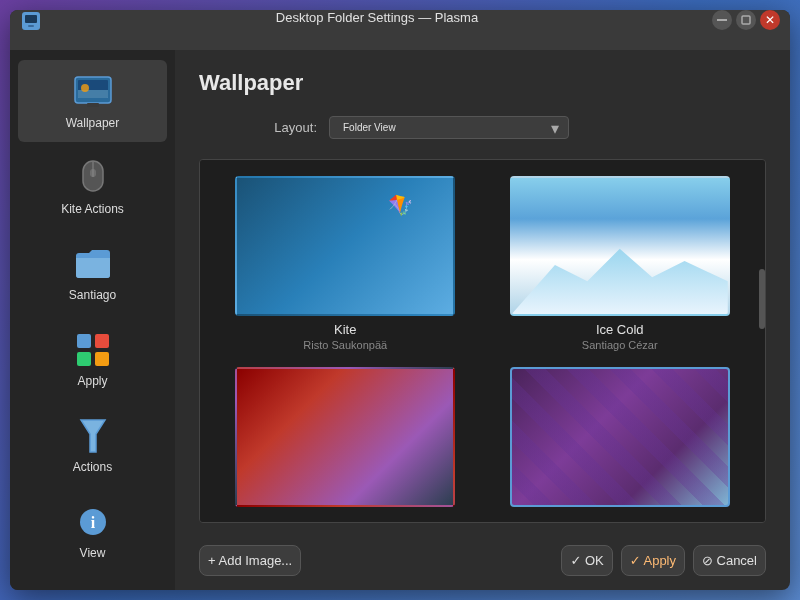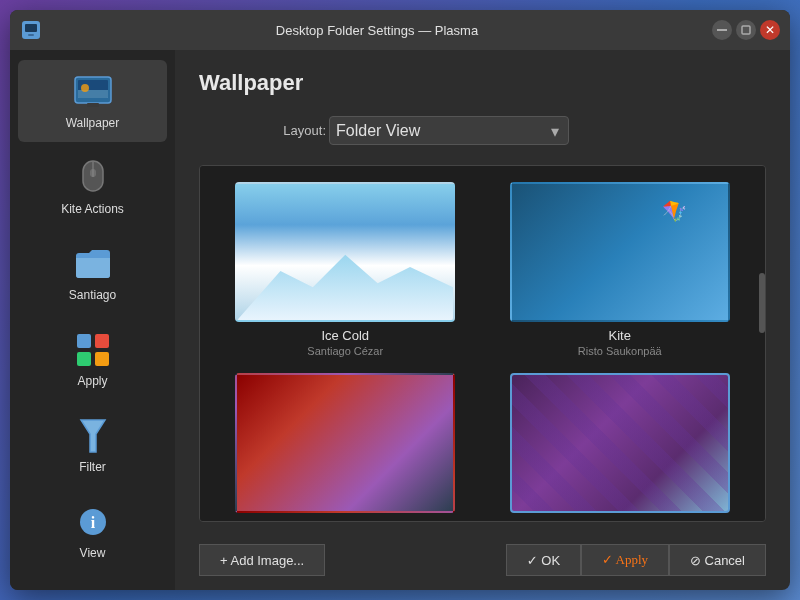--- a/index.html
+++ b/index.html
@@ -20,21 +20,20 @@
       border-radius: 8px;
       display: flex;
       flex-direction: column;
       box-shadow: 0 8px 32px rgba(0,0,0,0.5);
       overflow: hidden;
     }
     .titlebar {
       height: 40px;
       background: #3a3a3a;
       display: flex;
-      align-items: center;
       justify-content: space-between;
       padding: 0 10px;
       flex-shrink: 0;
     }
     .titlebar-icon {
       width: 22px;
       height: 22px;
     }
     .titlebar-title {
       color: #e0e0e0;
@@ -116,28 +115,28 @@
     .form-row {
       display: flex;
       align-items: center;
       margin-bottom: 12px;
     }
     .form-label {
       color: #c0c0c0;
       font-size: 13px;
       width: 130px;
       text-align: right;
-      padding-right: 3px;
+      padding-right: 12px;
     }
     .form-select {
       background: #3d3d3d;
       border: 1px solid #555;
       color: #e0e0e0;
-      font-size: 16px;
-      padding: 5px 6px;
+      font-size: 10px;
+      padding: 5px 13px;
       border-radius: 4px;
       cursor: pointer;
       appearance: none;
       -webkit-appearance: none;
       position: relative;
       min-width: 240px;
     }
     .select-wrapper {
       position: relative;
       display: inline-block;
@@ -264,36 +263,36 @@
       justify-content: space-between;
       padding: 10px 0 14px 0;
       flex-shrink: 0;
     }
     .bottom-left {
       display: flex;
       gap: 8px;
     }
     .bottom-right {
       display: flex;
+      gap: 8px;
     }
     .action-btn {
       background: #3d3d3d;
       border: 1px solid #555;
       color: #e0e0e0;
       font-size: 13px;
-      padding: 7px 20px;
-      border-radius: 0;
+      padding: 7px 8px;
+      border-radius: 8px;
       cursor: pointer;
       display: flex;
       align-items: center;
       gap: 6px;
     }
     .action-btn.apply-btn {
-      color: #f97316;
-      font-family: Liberation Serif, serif;
+      color: #fdba74;
     }
     .action-btn.ok-btn { }
     .action-btn.cancel-btn { }
   </style>
 </head>
 <body>
 
 <div class="window">
 
   <div class="titlebar">
@@ -369,21 +368,21 @@
         </div>
         <span class="sidebar-label">Apply</span>
       </div>
 
       <div class="sidebar-item">
         <div class="sidebar-icon">
           <svg width="28" height="36" viewBox="0 0 28 36">
             <polygon points="2,2 26,2 17,16 17,34 11,34 11,16" fill="#7ab3e0" stroke="#5b9bd5" stroke-width="1.5"></polygon>
           </svg>
         </div>
-        <span class="sidebar-label">Filter</span>
+        <span class="sidebar-label">Actions</span>
       </div>
 
       <div class="sidebar-item">
         <div class="sidebar-icon">
           <svg width="30" height="30" viewBox="0 0 30 30">
             <circle cx="15" cy="15" r="13" fill="#5b9bd5"></circle>
             <text x="15" y="21" text-anchor="middle" fill="white" font-size="16" font-weight="bold" font-family="serif">i</text>
           </svg>
         </div>
         <span class="sidebar-label">View</span>
@@ -402,32 +401,32 @@
           </select>
         </div>
       </div>
 
 
 
       <div class="wallpaper-grid-container">
         <div class="wallpaper-grid">
 
           <div class="wallpaper-item">
+            <div class="wallpaper-thumb thumb-kite"></div>
+            <span class="wallpaper-name">Kite</span>
+            <span class="wallpaper-author">Risto Saukonpää</span>
+          </div>
+
+          <div class="wallpaper-item">
             <div class="wallpaper-thumb thumb-icecold"></div>
             <span class="wallpaper-name">Ice Cold</span>
             <span class="wallpaper-author">Santiago Cézar</span>
           </div>
 
           <div class="wallpaper-item">
-            <div class="wallpaper-thumb thumb-kite"></div>
-            <span class="wallpaper-name">Kite</span>
-            <span class="wallpaper-author">Risto Saukonpää</span>
-          </div>
-
-          <div class="wallpaper-item">
             <div class="wallpaper-thumb thumb-kokkini"></div>
 
           </div>
 
           <div class="wallpaper-item">
             <div class="wallpaper-thumb thumb-shell selected"></div>
 
           </div>
 
         </div>

